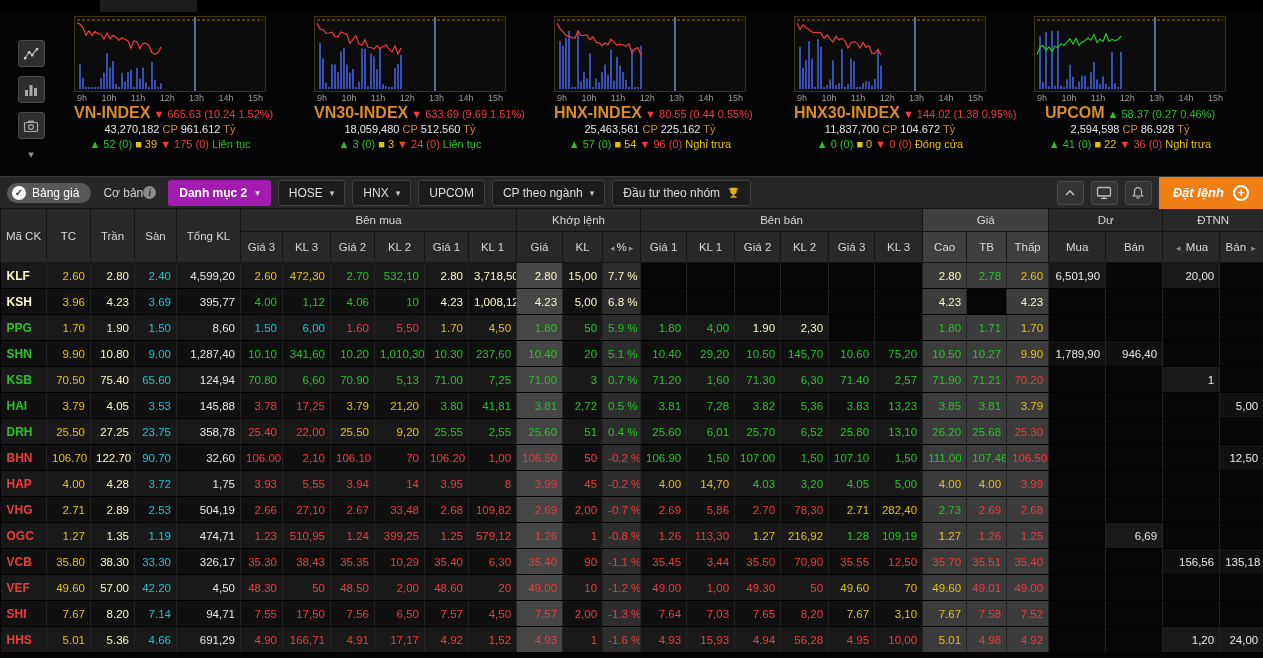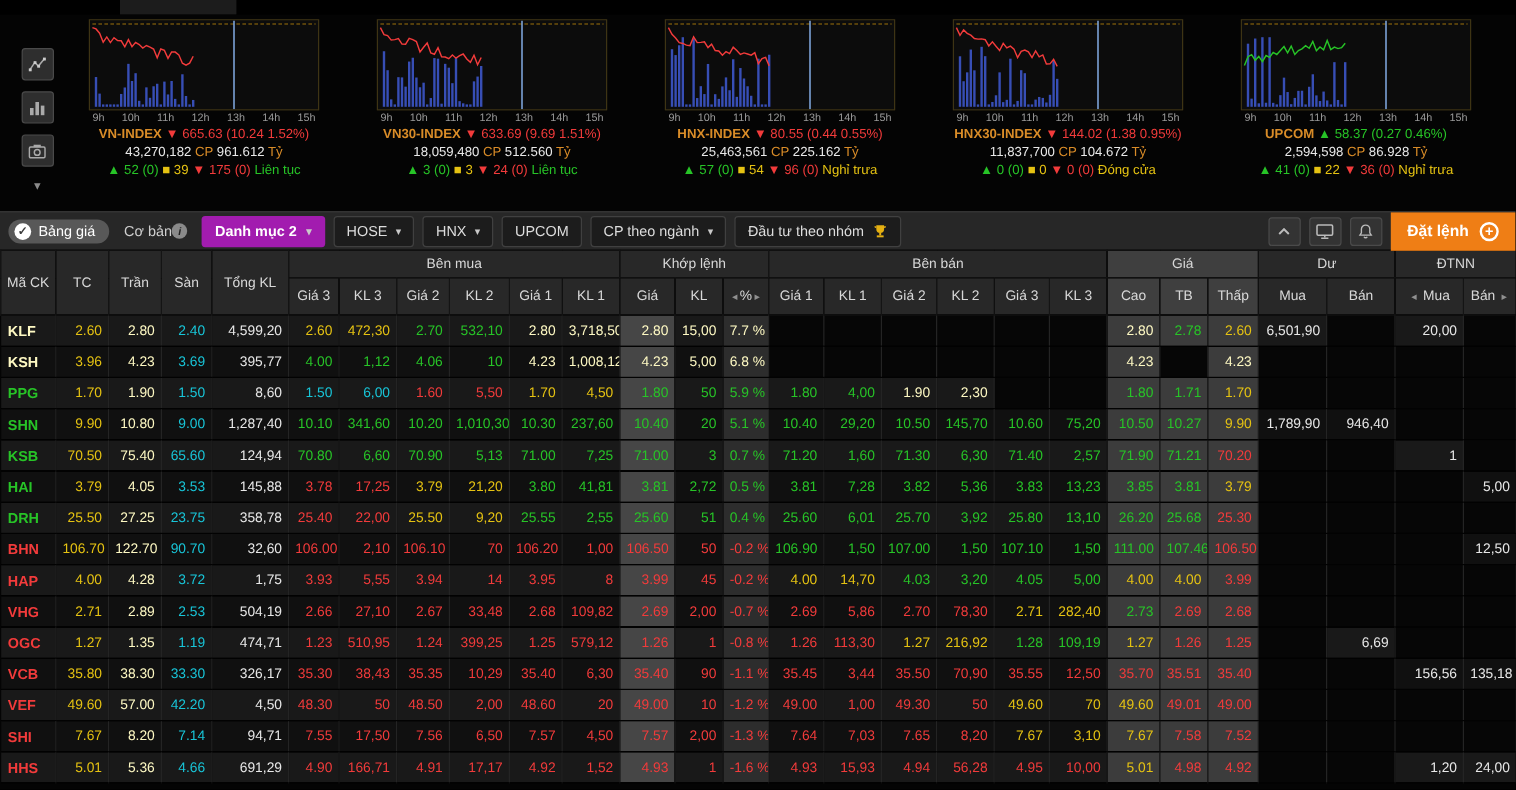--- a/index.html
+++ b/index.html
@@ -14,37 +14,37 @@
   
   .main-top { display:flex; height:164px; background:#040404; }
   .side-rail { width:62px; flex:0 0 62px; display:flex; flex-direction:column; align-items:center; padding-top:28px; gap:9px; }
   .rail-btn { width:27px; height:27px; background:#2e2e2e; border:1px solid #4a4a4a; border-radius:3px; display:flex; align-items:center; justify-content:center; cursor:pointer; }
   .rail-caret { color:#8a8a8a; font-size:11px; cursor:pointer; }
   .index-strip { flex:1; display:flex; }
   .index-panel { width:240px; flex:0 0 240px; padding-top:4px; cursor:pointer; }
   .chart-svg { display:block; margin-left:12px; border:1px solid #3e3414; background:#0c0c0c; }
   .time-axis { display:flex; justify-content:space-between; width:192px; margin-left:12px; color:#9a9a9a; font-size:9px; padding:1px 3px 2px 3px; }
   .idx-line { width:192px; margin-left:12px; text-align:center; font-size:11px; line-height:15px; white-space:nowrap; }
-  .idx-name { color:#d98c28; font-weight:bold; font-size:11px; }
+  .idx-name { color:#d98c28; font-weight:bold; font-size:16px; }
   .idx-unit { color:#d98c28; }
 
   
   .c-y { color:#e5c212; } .c-p { color:#fef9c3; } .c-c { color:#18c5d8; }
   .c-g { color:#27c427; } .c-r { color:#f23b3b; } .c-w { color:#e8e8e8; }
 
   
   .toolbar { height:32px; background:#272727; display:flex; align-items:center; gap:7px; padding-left:7px; border-top:1px solid #383838; }
   .pill { background:#585858; color:#fff; border-radius:12px; padding:3px 12px 3px 5px; font-size:12px; display:flex; align-items:center; gap:6px; cursor:pointer; }
   .check-circle { width:14px; height:14px; border-radius:50%; background:#fff; color:#3a3a3a; font-size:10px; display:flex; align-items:center; justify-content:center; font-weight:bold; }
   .plain-btn { color:#cfcfcf; font-size:12px; display:flex; gap:0; align-items:center; padding:0 5px; cursor:pointer; }
   .info-circle { width:13px; height:13px; border-radius:50%; background:#8a8a8a; color:#222; font-size:9px; font-weight:bold; font-style:italic; display:flex; align-items:center; justify-content:center; }
   .orange-btn { background:#a21caf; color:#fff; font-weight:bold; font-size:12px; padding:6px 11px; border-radius:3px; display:flex; gap:8px; align-items:center; cursor:pointer; }
   .dark-btn { background:#1c1c1c; border:1px solid #404040; color:#ddd; font-size:12px; padding:5px 10px; border-radius:3px; display:flex; gap:7px; align-items:center; cursor:pointer; }
   .caret { font-size:9px; color:#c9c9c9; }
-  .right-tools { margin-left:auto; display:flex; align-items:center; gap:7px; height:32px; }
+  .right-tools { margin-left:auto; display:flex; align-items:center; gap:7px; height:32px;font-style:italic; }
   .sq-btn { width:27px; height:24px; background:#333; border:1px solid #4a4a4a; border-radius:3px; display:flex; align-items:center; justify-content:center; cursor:pointer; }
   .order-btn { background:#ef7e15; color:#fff; font-weight:bold; font-size:13px; height:32px; display:flex; align-items:center; gap:9px; padding:0 14px; cursor:pointer; }
   .plus-circle { width:16px; height:16px; border:2px solid #fff; border-radius:50%; display:flex; align-items:center; justify-content:center; font-size:12px; line-height:1; }
 
   
   .price-table { border-collapse:collapse; table-layout:fixed; width:1263px; font-size:11.5px; }
   .price-table th { background:#282828; color:#d8d8d8; font-weight:normal; border:1px solid #141414; font-size:11.5px; white-space:nowrap; overflow:hidden; }
   .price-table thead tr:first-child th { height:23px; }
   .price-table thead tr:last-child th { height:31px; }
   .th-hl { background:#3f3f3f !important; }
@@ -658,21 +658,21 @@
           <td class="c-y">25.50</td>
           <td class="c-y">9,20</td>
           <td class="c-g">25.55</td>
           <td class="c-g">2,55</td>
           <td class="mp gs c-g">25.60</td>
           <td class="c-g">51</td>
           <td class="pct c-g">0.4 %</td>
           <td class="gs c-g">25.60</td>
           <td class="c-g">6,01</td>
           <td class="c-g">25.70</td>
-          <td class="c-g">3,92</td>
+          <td class="c-g">6,52</td>
           <td class="c-g">25.80</td>
           <td class="c-g">13,10</td>
           <td class="price3 gs c-g">26.20</td>
           <td class="price3 c-g">25.68</td>
           <td class="price3 c-r">25.30</td>
           <td class="gs emptyc"></td>
           <td class="emptyc"></td>
           <td class="gs emptyc"></td>
           <td class="emptyc"></td>
         </tr>

